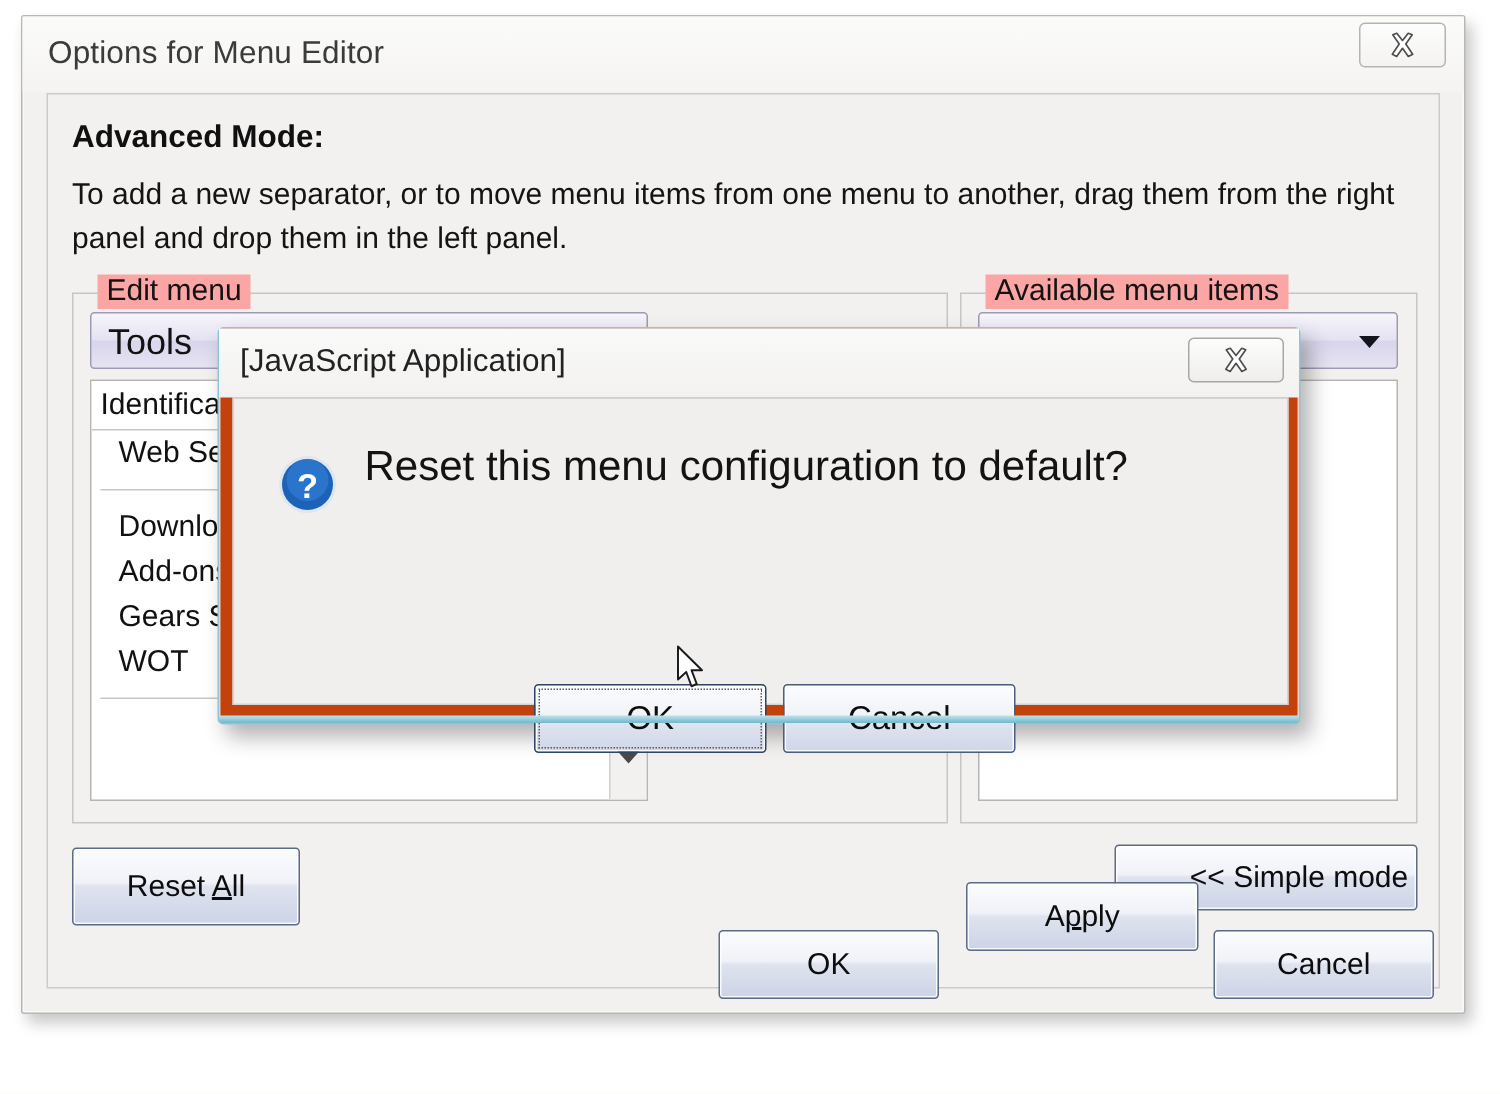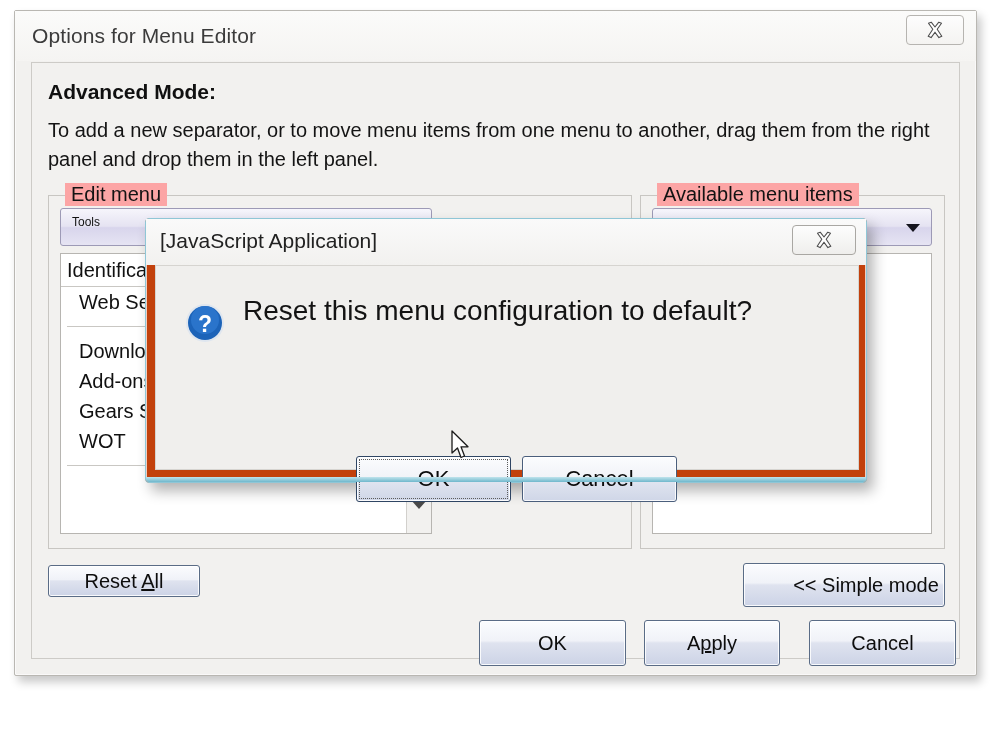--- a/index.html
+++ b/index.html
@@ -137,21 +137,21 @@
     box-sizing: border-box;
     cursor: pointer;
   }
   .combo-left  { left: 11px;  top: 12px;  width: 372px; }
   .combo-right { left: 11px;  top: 12px;  width: 280px; }
 
   .combo-text {
     position: absolute;
     left: 11px;
     top: 6px;
-    font-size: 12px;
+    font-size: 24px;
     color: #121212;
   }
   .combo-arrow {
     position: absolute;
     right: 11px;
     top: 15px;
     width: 0; height: 0;
     border-left: 7px solid transparent;
     border-right: 7px solid transparent;
     border-top: 8px solid #14141e;
@@ -232,24 +232,24 @@
     align-items: center;
     justify-content: center;
     font-size: 20px;
     color: #0d0d0d;
     cursor: pointer;
     box-shadow: 0 0 0 1px rgba(255,255,255,0.85) inset;
     white-space: nowrap;
   }
   .btn .accel { text-decoration: underline; }
 
-  .btn-reset-all    { left: 16px;  top: 502px; width: 152px; height: 32px; }
+  .btn-reset-all    { left: 16px;  top: 502px; width: 152px; height: 52px; }
   .btn-simple-mode  { left: 711px; top: 500px; width: 202px; height: 44px; padding-left: 44px; }
   .btn-ok-main      { left: 447px; top: 557px; width: 147px; height: 46px; }
-  .btn-apply-main   { left: 612px; top: 557px; width: 136px; height: 46px; }
+  .btn-apply-main   { left: 612px; top: 525px; width: 155px; height: 46px; }
   .btn-cancel-main  { left: 777px; top: 557px; width: 147px; height: 46px; }
 
   
   .jsdialog {
     position: absolute;
     left: 145px;
     top: 218px;
     width: 722px;
     height: 265px;
     box-sizing: border-box;

